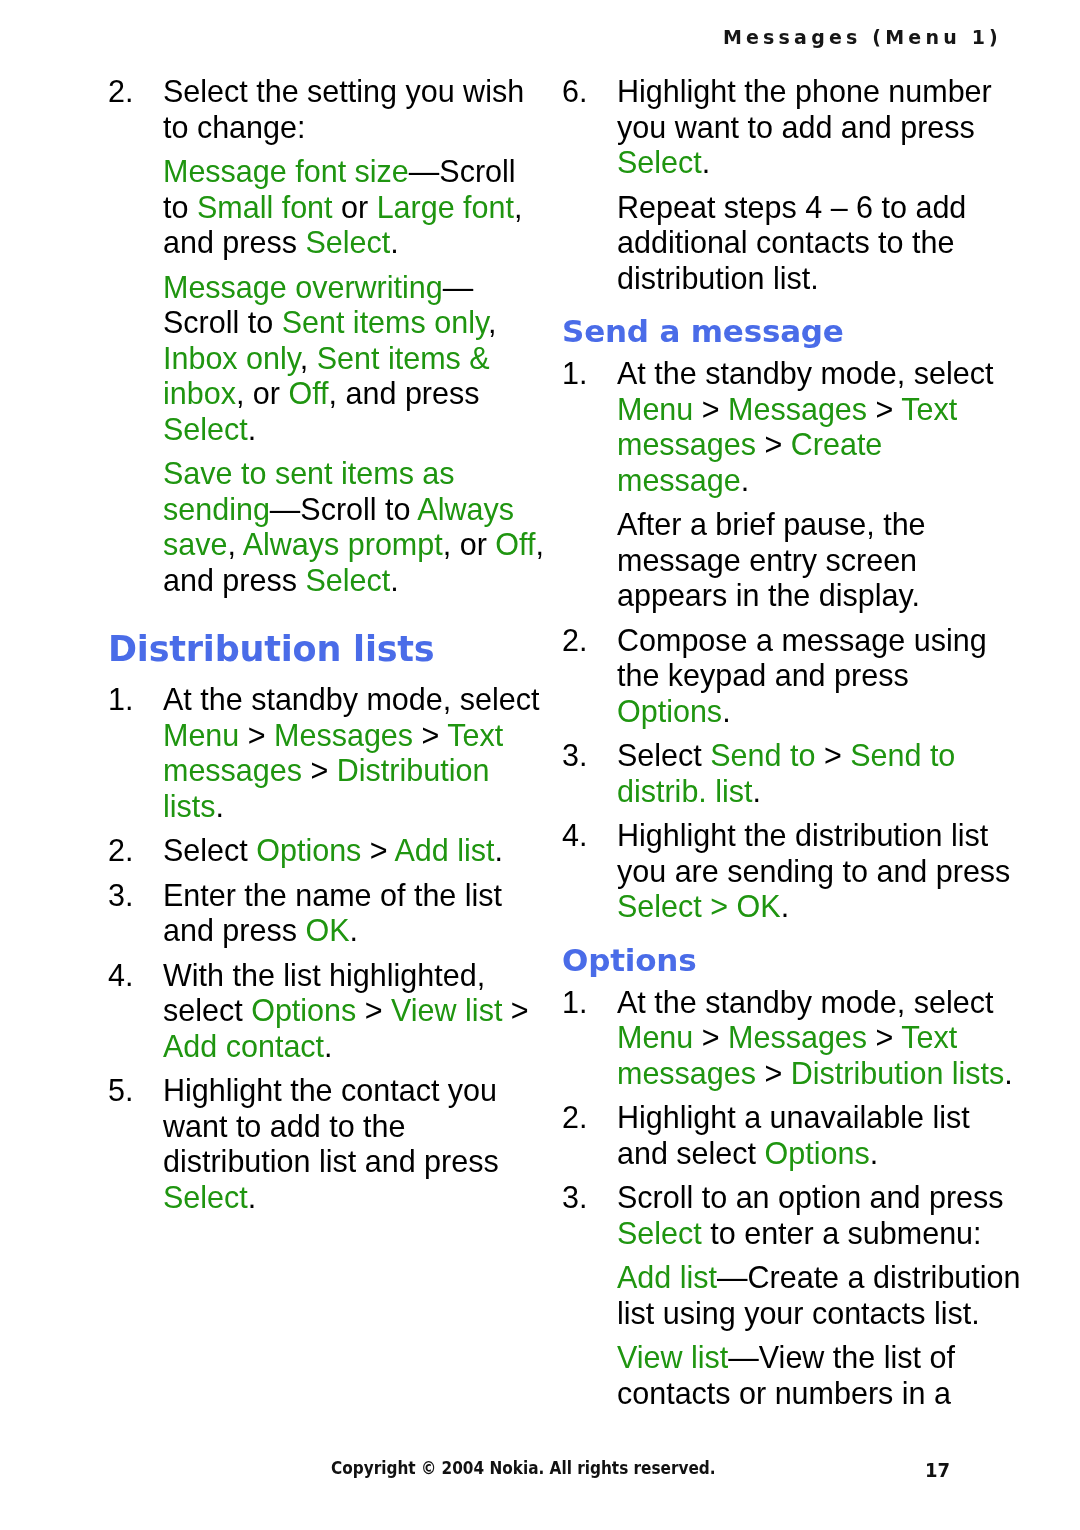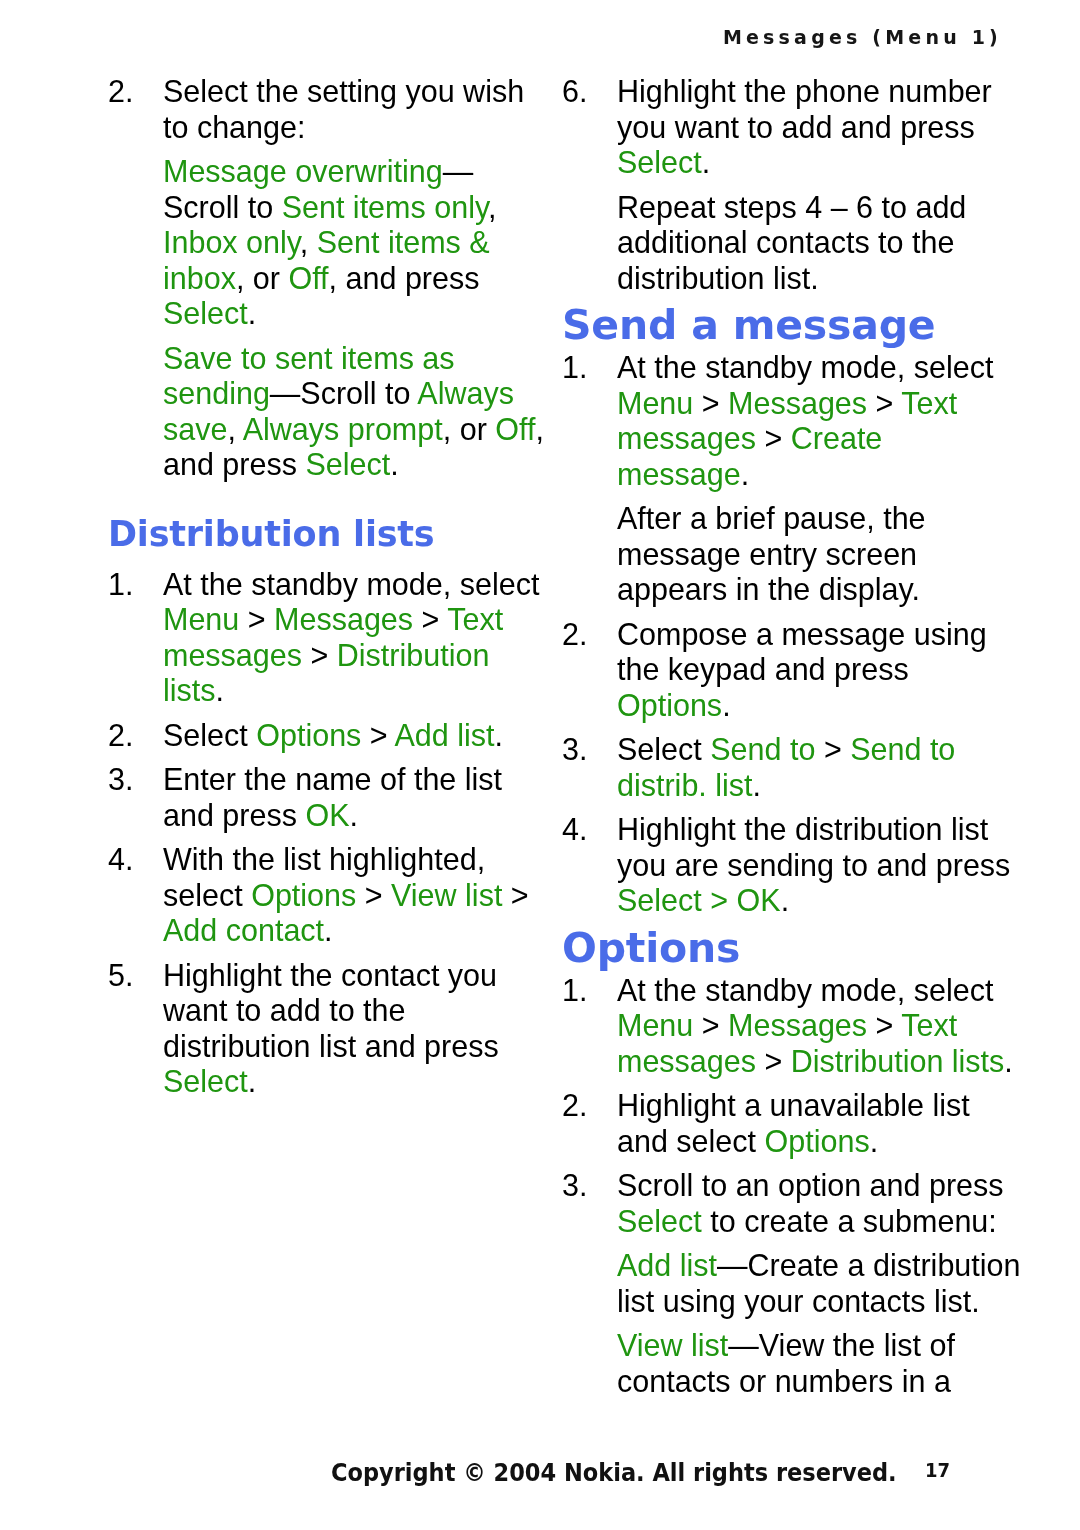--- a/index.html
+++ b/index.html
@@ -67,24 +67,24 @@
   .para {
     font-size: 30.5px;
     line-height: 35.5px;
     margin-bottom: 9px;
   }
   .para.indent { padding-left: 55px; }
 
   .heading {
     color: #4a6ce8;
     font-family: "DejaVu Sans", sans-serif;
-    font-size: 41px;
+    font-size: 31px;
     font-weight: 700;
     line-height: 36px;
-    margin-top: 11px;
+    margin-top: 17px;
     margin-bottom: 7px;
     letter-spacing: -0.2px;
   }
   .heading.big {
     font-size: 35px;
     line-height: 42px;
     margin-top: 30px;
     margin-bottom: 12px;
   }
 
@@ -97,21 +97,21 @@
     left: 108px;
     right: 78px;
     bottom: 38px;
     height: 34px;
   }
   .footer .copy {
     position: absolute;
     left: 223px;
     top: 0;
     font-family: "DejaVu Sans Condensed", "DejaVu Sans", sans-serif;
-    font-size: 25px;
+    font-size: 17px;
     font-weight: 700;
     color: #111111;
     white-space: nowrap;
   }
   .footer .pageno {
     position: absolute;
     right: 52px;
     top: 0;
     font-family: "DejaVu Sans Condensed", "DejaVu Sans", sans-serif;
     font-size: 20px;
@@ -128,20 +128,23 @@
 
   <div class="columns">
 
     <div class="col col-left">
 
       <div class="step">
         <span class="num">2.</span>
         <span>Select the setting you wish to change:</span>
       </div>
 
+      <div class="para indent">
+        <span class="ui">Message font size</span><span>—Scroll to </span><span class="ui">Small font</span><span> or </span><span class="ui">Large font</span><span>, and press </span><span class="ui">Select</span><span>.</span>
+      </div>
 
       <div class="para indent">
         <span class="ui">Message overwriting</span><span>—Scroll to </span><span class="ui">Sent items only</span><span>, </span><span class="ui">Inbox only</span><span>, </span><span class="ui">Sent items &amp; inbox</span><span>, or </span><span class="ui">Off</span><span>, and press </span><span class="ui">Select</span><span>.</span>
       </div>
 
       <div class="para indent">
         <span class="ui">Save to sent items as sending</span><span>—Scroll to </span><span class="ui">Always save</span><span>, </span><span class="ui">Always prompt</span><span>, or </span><span class="ui">Off</span><span>, and press </span><span class="ui">Select</span><span>.</span>
       </div>
 
 
@@ -216,21 +219,21 @@
         <span>At the standby mode, select </span><span class="ui">Menu</span><span> &gt; </span><span class="ui">Messages</span><span> &gt; </span><span class="ui">Text messages</span><span> &gt; </span><span class="ui">Distribution lists</span><span>.</span>
       </div>
 
       <div class="step">
         <span class="num">2.</span>
         <span>Highlight a unavailable list and select </span><span class="ui">Options</span><span>.</span>
       </div>
 
       <div class="step">
         <span class="num">3.</span>
-        <span>Scroll to an option and press </span><span class="ui">Select</span><span> to create a submenu:</span>
+        <span>Scroll to an option and press </span><span class="ui">Select</span><span> to enter a submenu:</span>
       </div>
 
       <div class="para indent">
         <span class="ui">Add list</span><span>—Create a distribution list using your contacts list.</span>
       </div>
 
       <div class="para indent">
         <span class="ui">View list</span><span>—View the list of contacts or numbers in a</span>
       </div>
 

